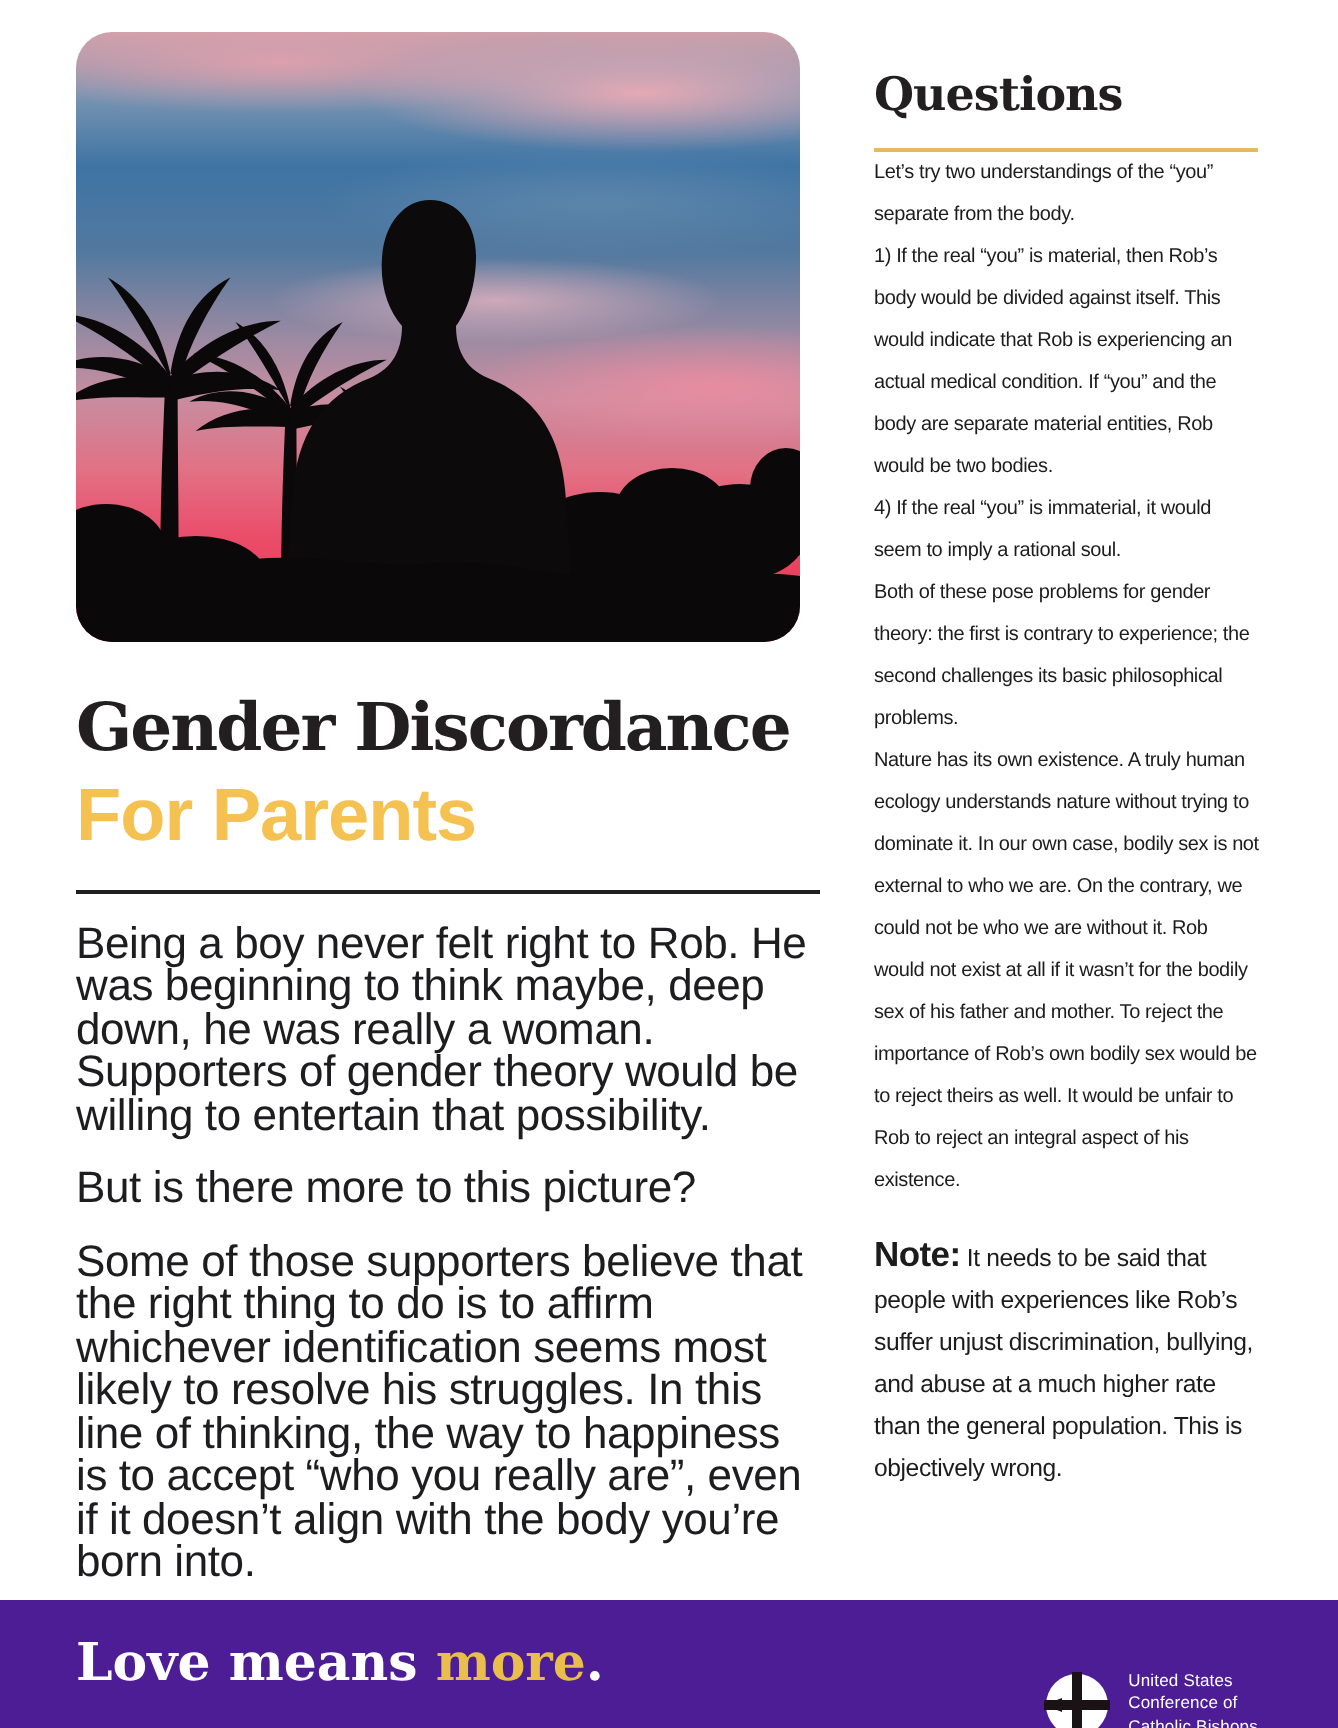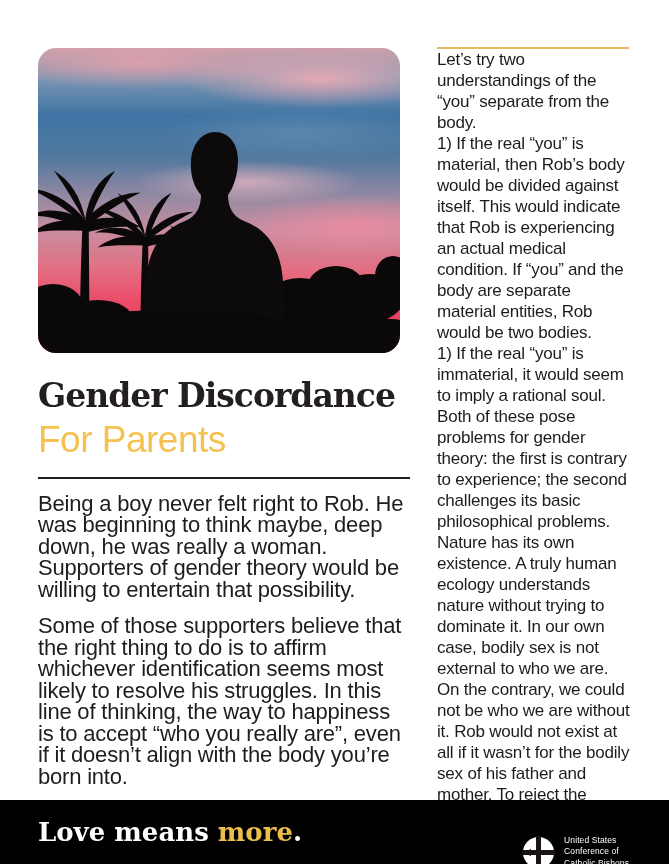--- a/index.html
+++ b/index.html
@@ -5,21 +5,21 @@
   html, body {
     margin: 0; padding: 0;
     width: 669px; height: 864px;
     background: #ffffff;
     font-family: "Liberation Sans", sans-serif;
     overflow: hidden;
   }
   .page { position: relative; width: 669px; height: 864px; background: #fff; }
 
   
-  .main-col { position: absolute; left: 38px; top: 48px; width: 372px; }
+  .main-col { position: absolute; left: 38px; top: 16px; width: 372px; }
 
   .photo {
     width: 362px; height: 305px;
     border-radius: 18px;
     overflow: hidden;
     position: relative;
     background:
       radial-gradient(55% 14% at 78% 10%, rgba(234,170,180,0.95), rgba(234,170,180,0) 70%),
       radial-gradient(60% 12% at 28% 5%,  rgba(225,160,172,0.90), rgba(225,160,172,0) 70%),
       radial-gradient(55% 13% at 72% 28%, rgba(110,145,178,0.55), rgba(110,145,178,0) 70%),
@@ -36,21 +36,21 @@
     font-weight: 700;
     color: #231F20;
     font-size: 33px;
     letter-spacing: -1px;
     line-height: 1.28;
   }
   .title .t1 { display: block; }
   .title .t2 {
     display: block;
     font-family: "Liberation Sans", sans-serif;
-    font-weight: 400;
+    font-weight: 700;
     color: #F5C151;
     font-size: 37px;
     letter-spacing: -0.5px;
     line-height: 1.15;
     margin-top: 2px;
   }
   .rule {
     border: none;
     border-top: 2px solid #231F20;
     margin: 15px 0 14px 0;
@@ -83,21 +83,21 @@
   .q-heading {
     margin: 17px 0 7px 0;
     font-size: 16px;
     font-weight: 700;
     letter-spacing: -0.3px;
     line-height: 1.22;
     color: #262626;
   }
   .q-body p {
     margin: 0;
-    font-size: 17px;
+    font-size: 10px;
     letter-spacing: -0.2px;
     line-height: 21px;
     color: #1c1c1c;
   }
   .note {
     margin: 16px 0 0 0;
     font-size: 12.3px;
     letter-spacing: -0.2px;
     line-height: 21px;
     color: #1c1c1c;
@@ -106,21 +106,21 @@
     font-size: 17.5px;
     font-weight: 700;
     letter-spacing: -0.3px;
     color: #1c1c1c;
   }
 
   
   .footer {
     position: absolute; left: 0; bottom: 0;
     width: 669px; height: 64px;
-    background: #000000;
+    background: #4c1d95;
     display: flex; align-items: center; justify-content: space-between;
     padding: 0 40px 0 38px;
     box-sizing: border-box;
   }
   .tagline {
     font-family: "DejaVu Serif", serif;
     font-weight: 700;
     font-size: 26px;
     color: #ffffff;
     white-space: pre;
@@ -180,33 +180,34 @@
 
     <h1 class="title">
       <span class="t1">Gender Discordance</span>
       <span class="t2">For Parents</span>
     </h1>
 
     <hr class="rule">
 
     <div class="intro">
       <p>Being a boy never felt right to Rob. He was beginning to think maybe, deep down, he was really a woman. Supporters of gender theory would be willing to entertain that possibility.</p>
+      <p>But is there more to this picture?</p>
       <p>Some of those supporters believe that the right thing to do is to affirm whichever identification seems most likely to resolve his struggles. In this line of thinking, the way to happiness is to accept “who you really are”, even if it doesn’t align with the body you’re born into.</p>
-      <p>But is there more to this picture?</p>
     </div>
   </div>
 
   <aside class="sidebar">
+    <h2 class="q-title">Questions</h2>
     <hr class="q-rule">
 
     <section>
       <div class="q-body">
         <p>Let’s try two understandings of the “you” separate from the body.</p>
         <p>1) If the real “you” is material, then Rob’s body would be divided against itself. This would indicate that Rob is experiencing an actual medical condition. If “you” and the body are separate material entities, Rob would be two bodies.</p>
-        <p>1) If the real “you” is immaterial, it would seem to imply a rational soul.</p>
+        <p>4) If the real “you” is immaterial, it would seem to imply a rational soul.</p>
         <p>Both of these pose problems for gender theory: the first is contrary to experience; the second challenges its basic philosophical problems.</p>
       </div>
     </section>
 
     <section>
       <div class="q-body">
         <p>Nature has its own existence. A truly human ecology understands nature without trying to dominate it. In our own case, bodily sex is not external to who we are. On the contrary, we could not be who we are without it. Rob would not exist at all if it wasn’t for the bodily sex of his father and mother. To reject the importance of Rob’s own bodily sex would be to reject theirs as well. It would be unfair to Rob to reject an integral aspect of his existence.</p>
       </div>
     </section>
 

